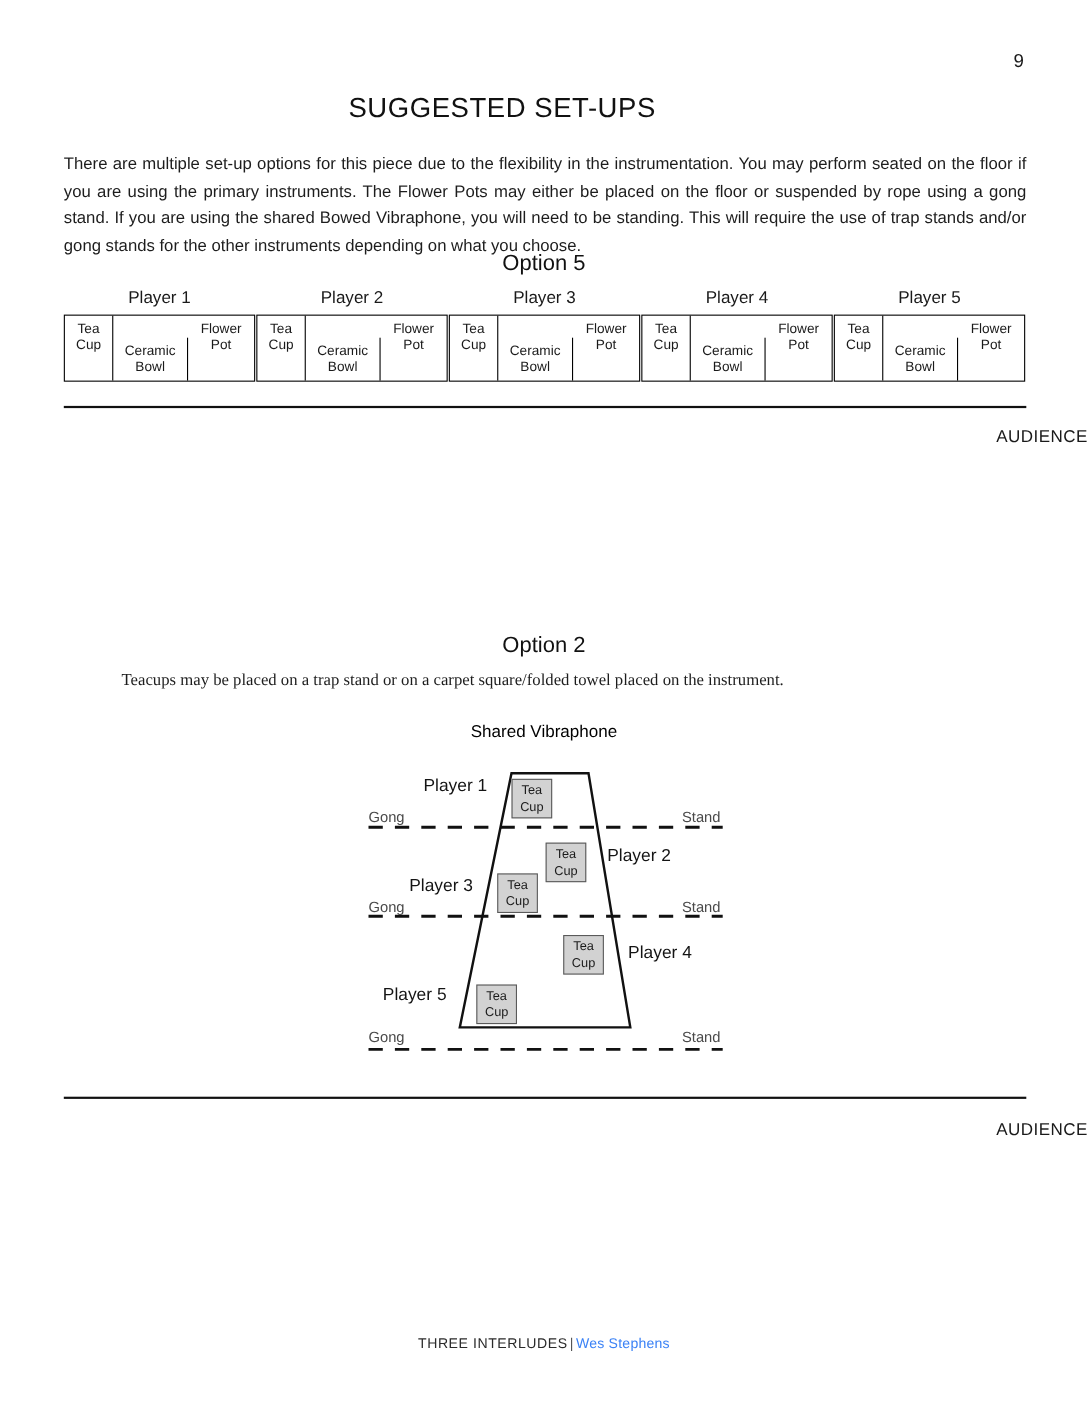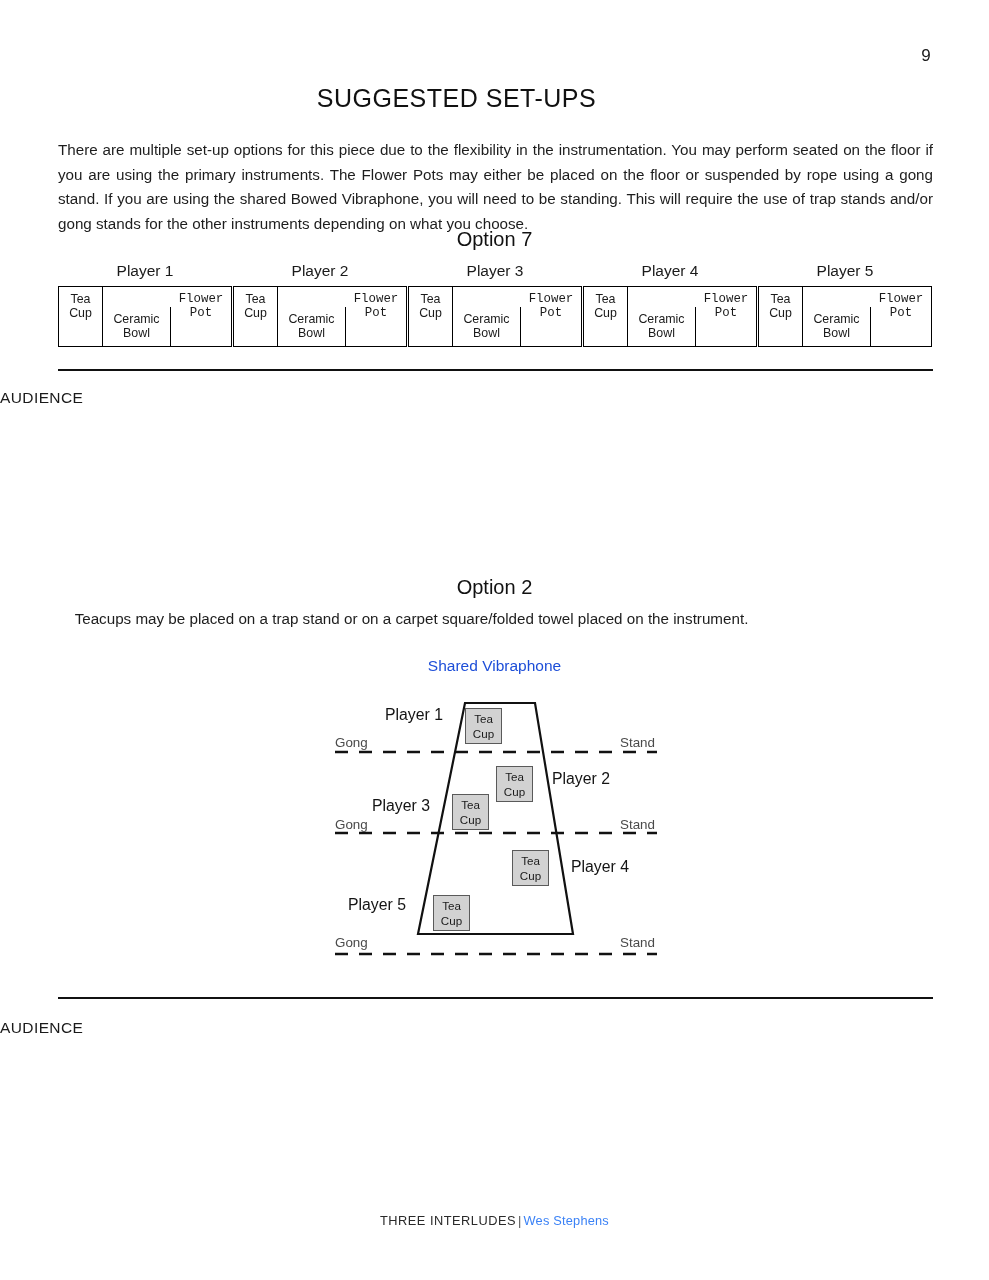--- a/index.html
+++ b/index.html
@@ -71,30 +71,31 @@
   #option2-heading { top: 576px; text-align: center; }
 
   .option2-note {
     position: absolute;
     top: 610px;
     left: 0;
     width: 823px;
     text-align: center;
     font-size: 15.2px;
     color: #1d1d1d;
+    font-family: Liberation Serif, serif;
   }
 
   .shared-vibe-label {
     position: absolute;
     top: 657px;
     left: 0;
     width: 989px;
     text-align: center;
     font-size: 15.5px;
-    color: #1d4ed8;
+    color: #000000;
   }
 
   
   #option1-players {
     position: absolute;
     top: 262px;
     left: 58px;
     width: 875px;
     height: 72px;
   }
@@ -121,38 +122,38 @@
     line-height: 14px;
     padding: 5px 4px 6px 4px;
     text-align: center;
     color: #1a1a1a;
     white-space: nowrap;
     box-sizing: border-box;
   }
   .instrument-cell:last-child { border-right: none; }
   .cell-tea   { width: 44px; }
   .cell-bowl  { width: 68px; margin-top: 20px; }
-  .cell-pot   { width: 60px; font-family: Liberation Mono, monospace; }
+  .cell-pot   { width: 60px; }
 
   
   .stage-rule {
     position: absolute;
     left: 58px;
     width: 875px;
     height: 0;
     border-top: 2.6px solid #111111;
   }
   #rule-1 { top: 369px; }
   #rule-2 { top: 997px; }
 
   .audience-label {
     position: absolute;
     left: 0;
     width: 989px;
-    text-align: left;
+    text-align: right;
     font-size: 15.5px;
     letter-spacing: 0.4px;
     color: #1a1a1a;
   }
   #audience-1 { top: 389px; }
   #audience-2 { top: 1019px; }
 
   
   #option2-diagram {
     position: absolute;
@@ -221,21 +222,21 @@
 <body>
 
 <div class="page">
 
   <div class="page-number">9</div>
 
   <div class="doc-title">SUGGESTED SET-UPS</div>
 
   <p class="intro">There are multiple set-up options for this piece due to the flexibility in the instrumentation. You may perform seated on the floor if you are using the primary instruments. The Flower Pots may either be placed on the floor or suspended by rope using a gong stand. If you are using the shared Bowed Vibraphone, you will need to be standing. This will require the use of trap stands and/or gong stands for the other instruments depending on what you choose.</p>
 
-  <div class="option-heading" id="option1-heading">Option 7</div>
+  <div class="option-heading" id="option1-heading">Option 5</div>
 
   <div id="option1-players">
 
     <div class="player-group" style="left:0px;">
       <div class="player-group-label">Player 1</div>
       <div class="instrument-row">
         <div class="instrument-cell cell-tea"><span>Tea</span><br><span>Cup</span></div>
         <div class="instrument-cell cell-bowl"><span>Ceramic</span><br><span>Bowl</span></div>
         <div class="instrument-cell cell-pot"><span>Flower</span><br><span>Pot</span></div>
       </div>

